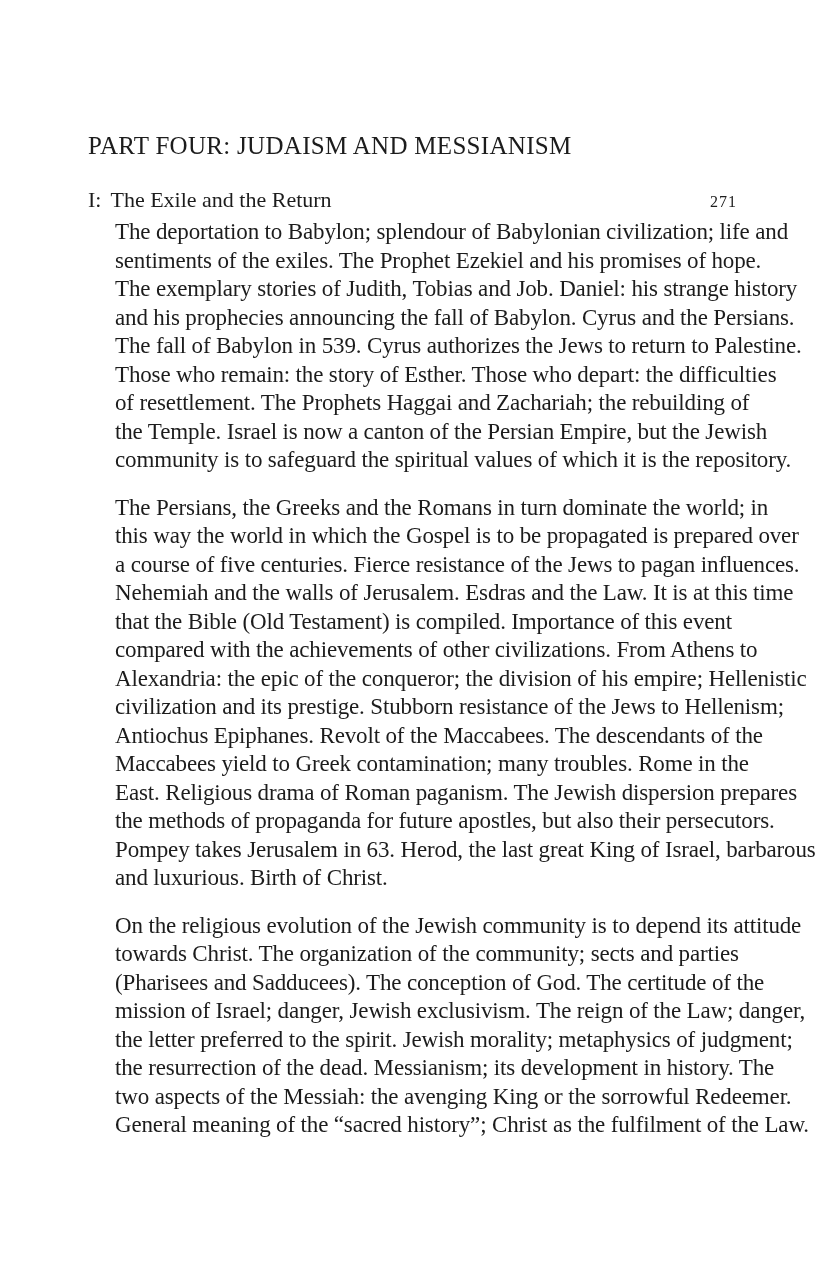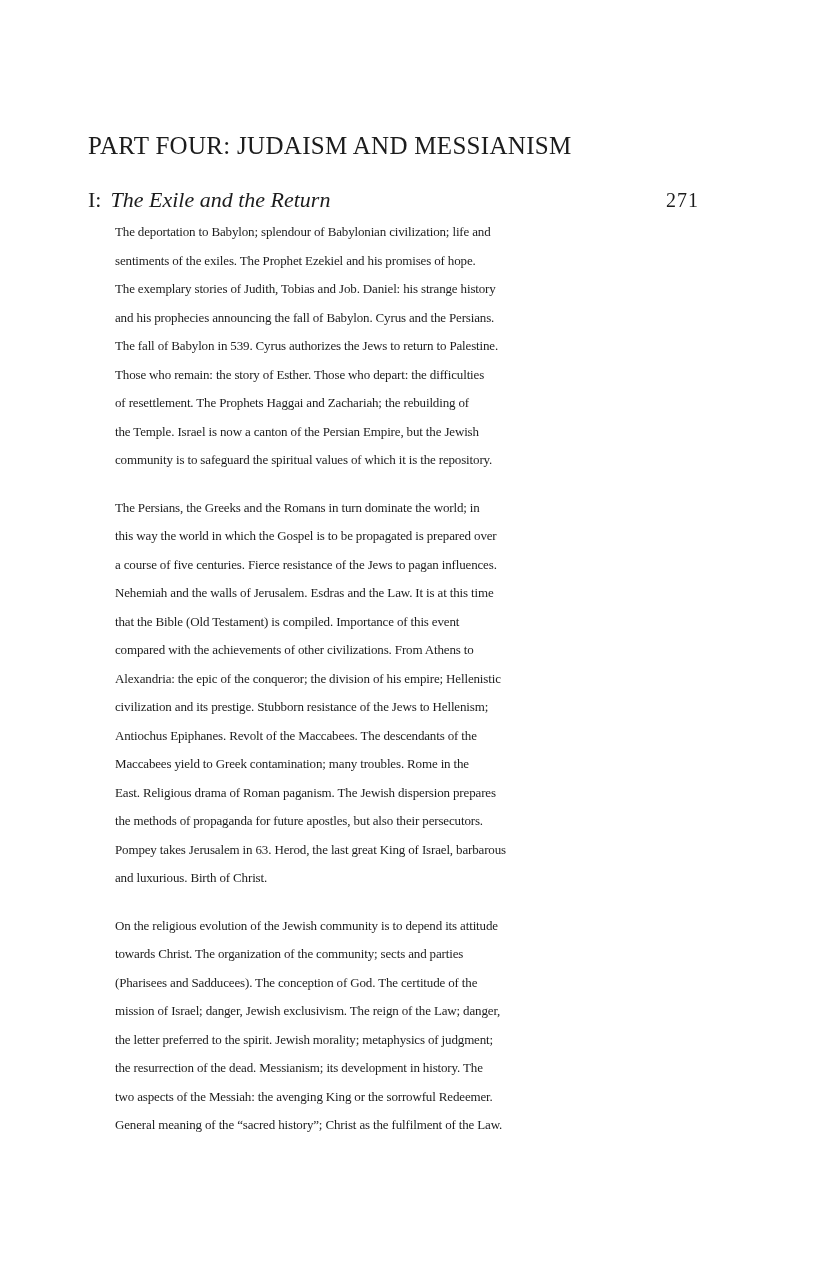--- a/index.html
+++ b/index.html
@@ -36,32 +36,30 @@
     align-items: baseline;
     font-size: 22px;
     line-height: 1.2;
     margin: 0 0 5px 0;
   }
   .entry-numeral {
     font-style: normal;
     margin-right: 9px;
   }
   .entry-title {
-    font-style: italic;
   }
   .entry-page-num {
     margin-left: auto;
-    margin-right: 38px;
-    font-size: 20px;
+    font-size: 16px;
     font-variant-numeric: oldstyle-nums;
     letter-spacing: 1px;
   }
   .entry-summary {
     margin-left: 27px;
-    font-size: 13px;
+    font-size: 23px;
     line-height: 28.5px;
     letter-spacing: -0.15px;
     white-space: pre;
   }
 </style>
 </head>
 <body>
 
 <div class="page">
   <div class="content">

